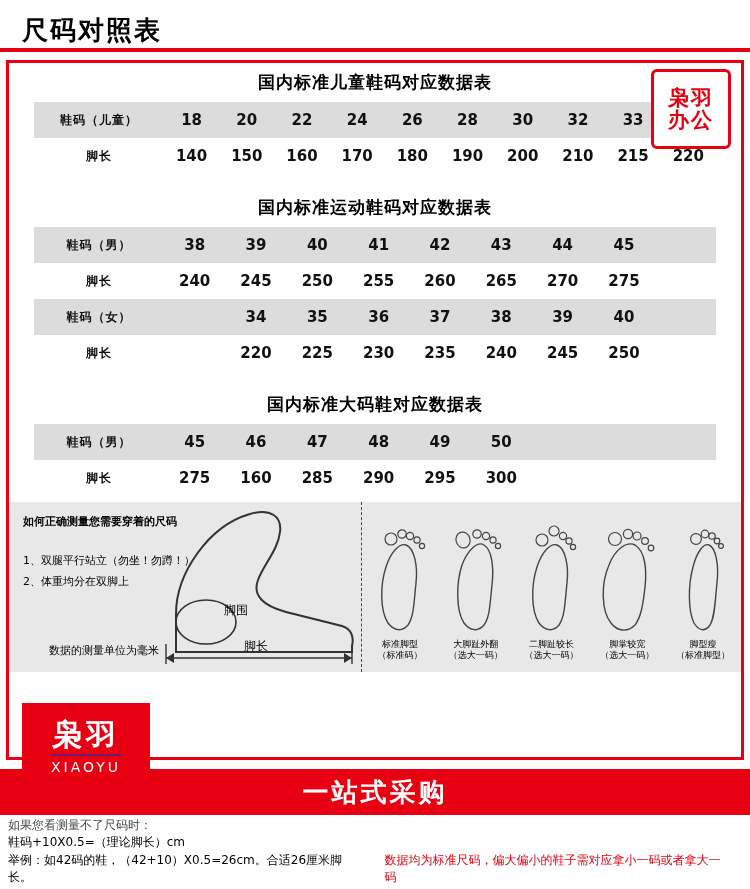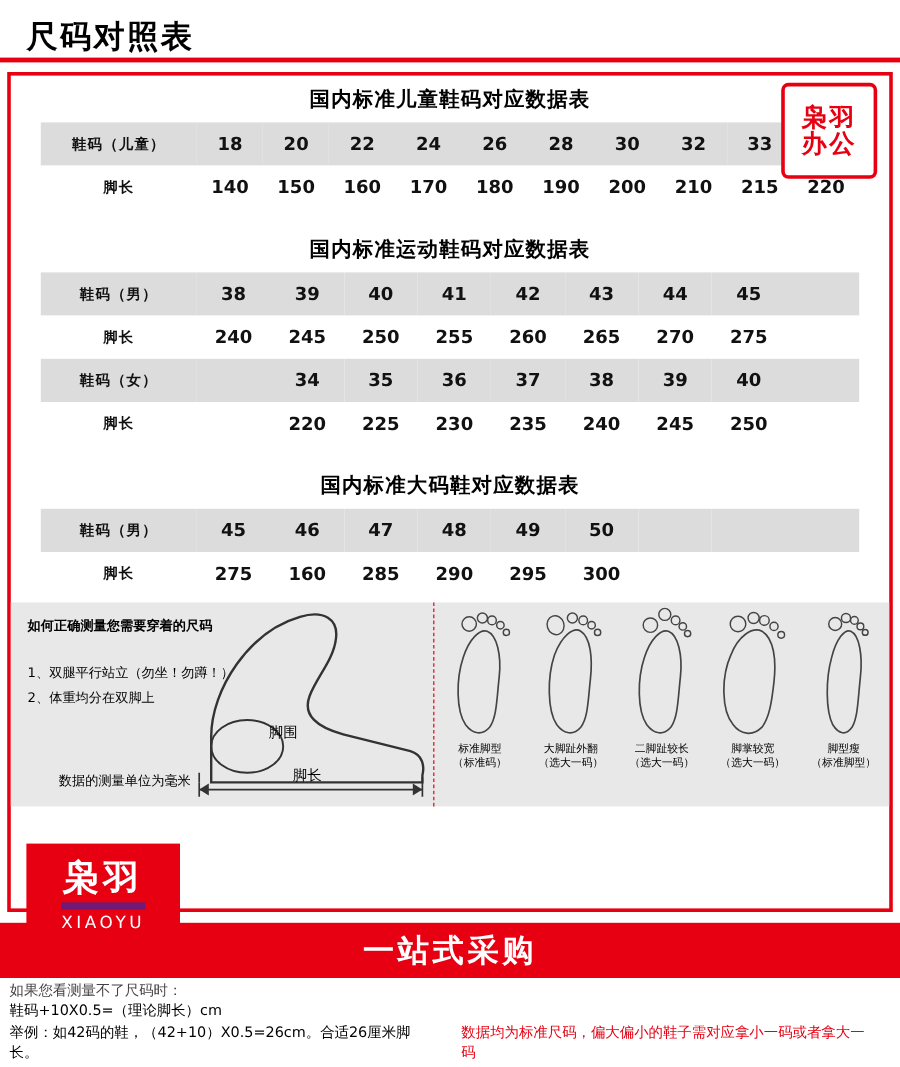--- a/index.html
+++ b/index.html
@@ -147,20 +147,21 @@
     display: flex;
     height: 100%;
   }
   .foot-type {
     flex: 1;
     display: flex;
     flex-direction: column;
     align-items: center;
     justify-content: flex-start;
     padding-top: 4px;
+    margin-top: 19px;
   }
   .foot-type .cap {
     font-size: 9px;
     text-align: center;
     line-height: 1.2;
     margin-top: 2px;
   }
 
   
   .logo-box {
@@ -180,21 +181,21 @@
   .logo-box .cn {
     font-size: 30px;
     font-weight: bold;
     letter-spacing: 4px;
     line-height: 1;
     margin-bottom: 4px;
   }
   .logo-box .en {
     font-size: 14px;
     letter-spacing: 3px;
-    border-top: 6px solid #701a75;
+    border-top: 2px solid #701a75;
     padding-top: 3px;
   }
 
   
   .banner {
     position: absolute;
     left: 0;
     right: 0;
     bottom: 74px;
     height: 46px;

